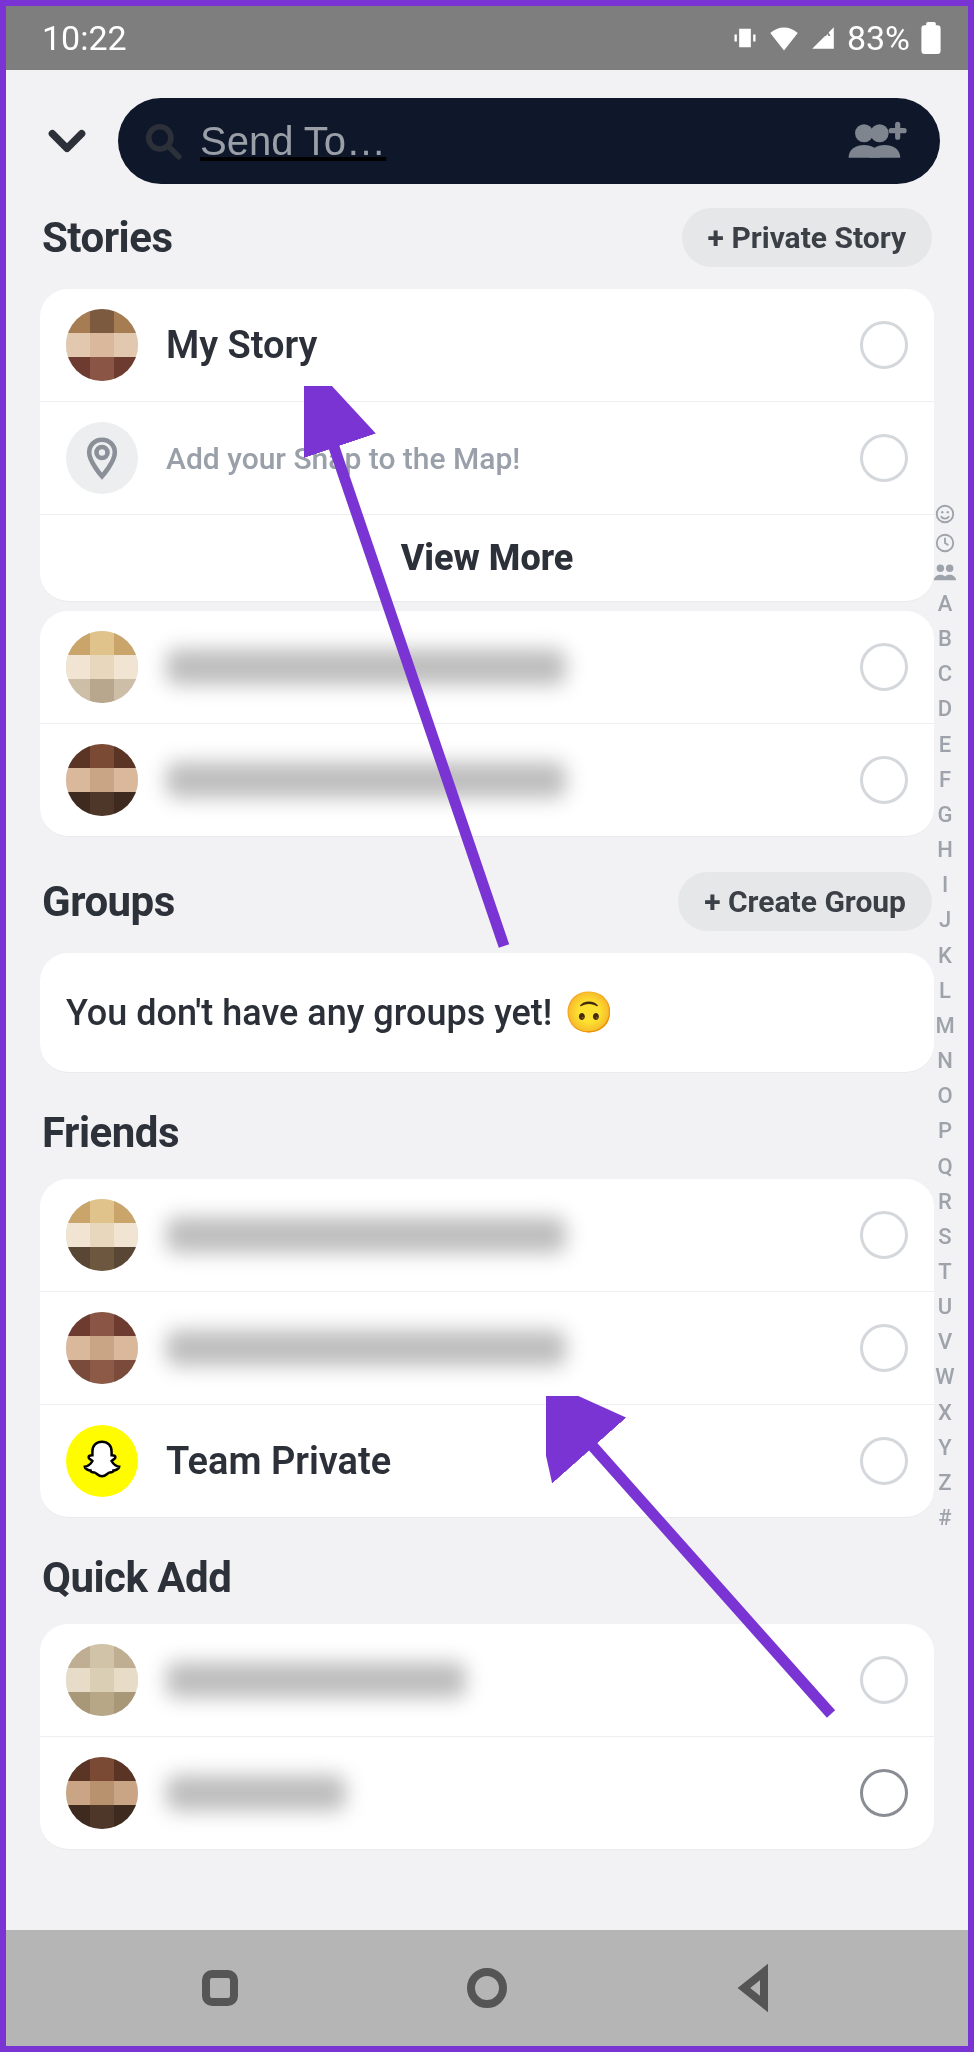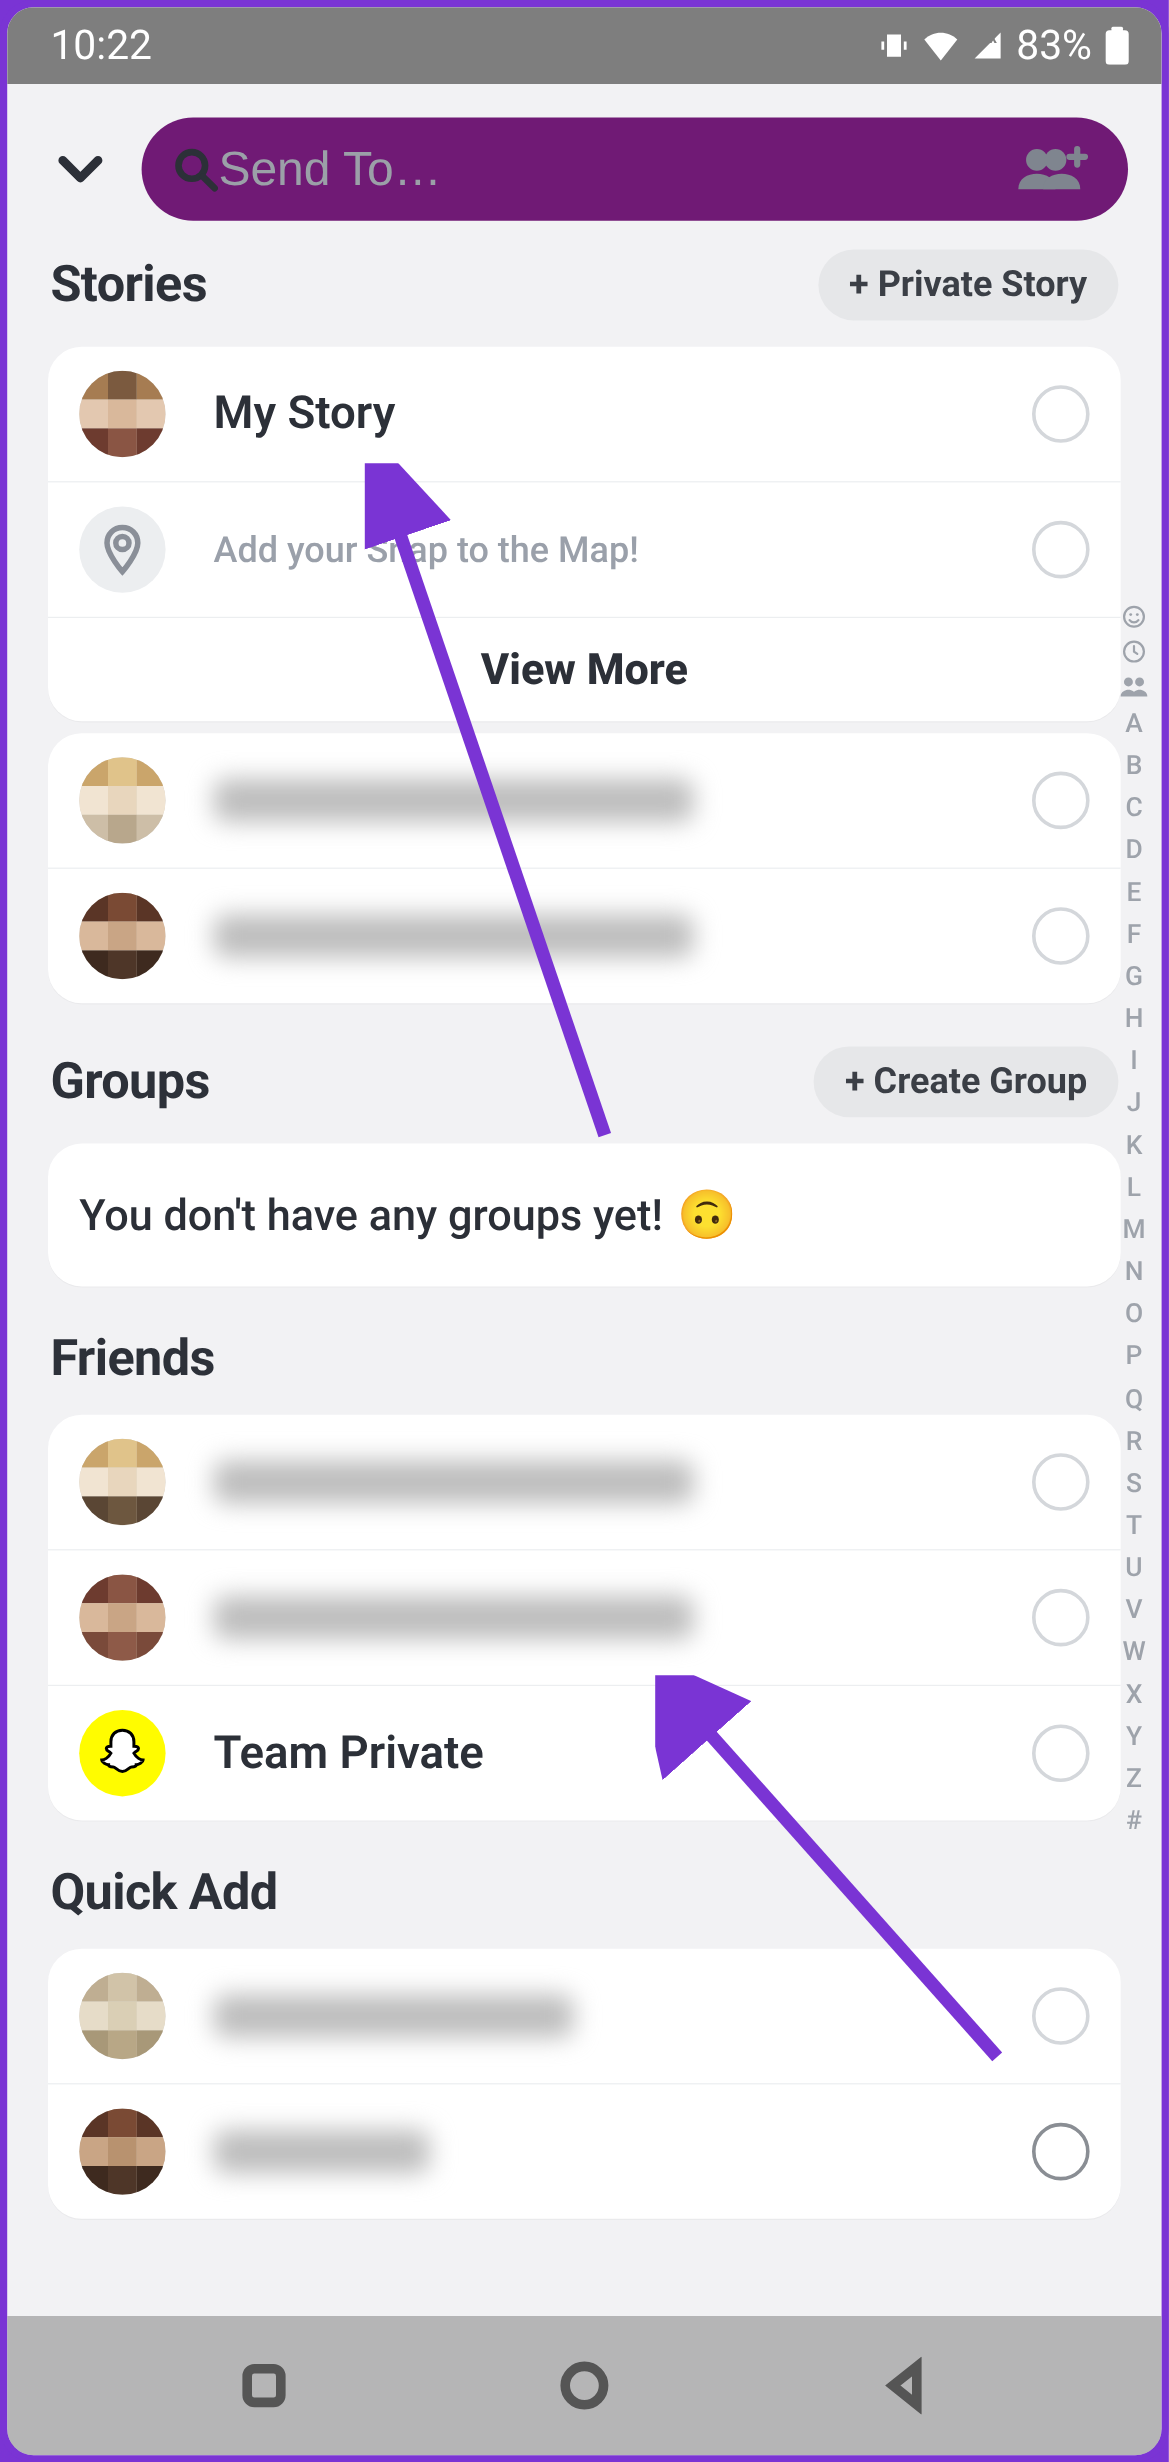--- a/index.html
+++ b/index.html
@@ -8,21 +8,21 @@
     width: 974px;
     height: 2052px;
     background: #7a34d4;
     position: relative;
     overflow: hidden;
   }
   .phone {
     position: absolute;
     top: 0; left: 0; right: 0; bottom: 0;
     border: 6px solid #7a34d4;
-    border-radius: 28px;
+    border-radius: 4px;
     overflow: hidden;
     background: #f2f2f4;
   }
   
   .status-bar {
     height: 64px;
     background: #7e7e7e;
     color: #fff;
     display: flex;
     align-items: center;
@@ -41,25 +41,27 @@
     gap: 18px;
     padding: 28px 28px 22px 28px;
   }
   .chev-btn {
     width: 66px; height: 66px;
     display: flex; align-items: center; justify-content: center;
   }
   .search-pill {
     flex: 1;
     height: 86px;
-    background: #701a75;
+    background: #0f172a;
     border-radius: 43px;
     display: flex;
     align-items: center;
     padding: 0 26px;
+    gap: 18px;
+    text-decoration: underline;
   }
   .search-pill input {
     border: none; outline: none; background: transparent;
     font-size: 40px; color: #9ca1a9;
     flex: 1;
     font-weight: 500;
   }
   .search-pill input::placeholder { color: #9ba0a8; }
   .group-add-btn {
     width: 62px; height: 62px;
@@ -104,21 +106,20 @@
     font-size: 36px;
     color: #2b2f37;
     font-weight: 500;
     display: flex; align-items: center; gap: 12px;
   }
   .row {
     display: flex; align-items: center;
     padding: 20px 26px 20px 26px;
     min-height: 112px;
     border-top: 1px solid #eceef0;
-    gap: 12px;
   }
   .row:first-child { border-top: none; }
   .avatar {
     width: 72px; height: 72px;
     border-radius: 50%;
     background: #d8d4cc;
     flex-shrink: 0;
     overflow: hidden;
     display: flex; align-items: center; justify-content: center;
   }

